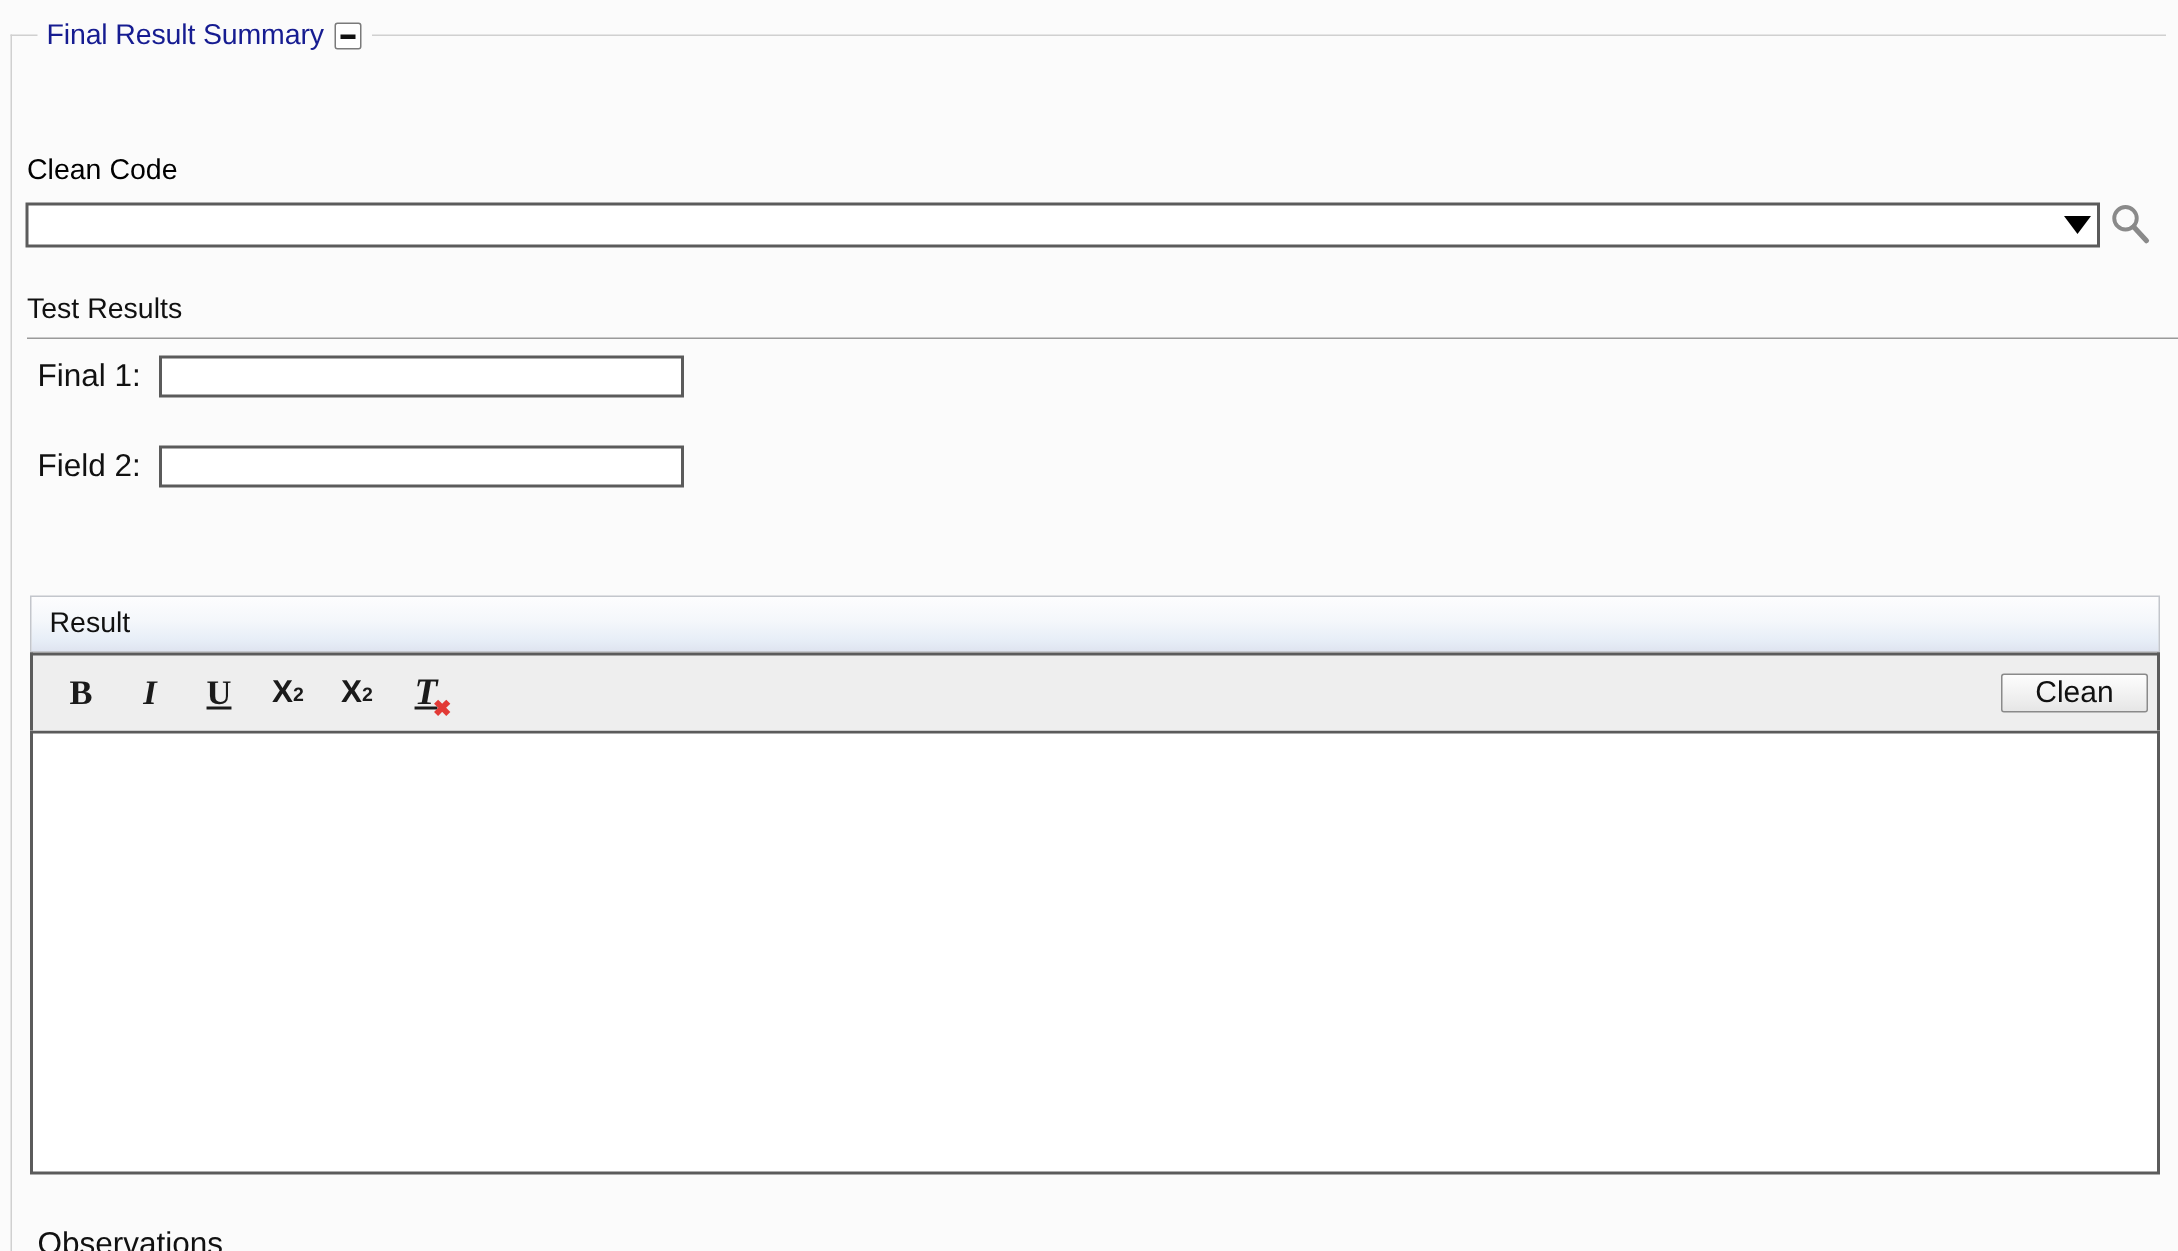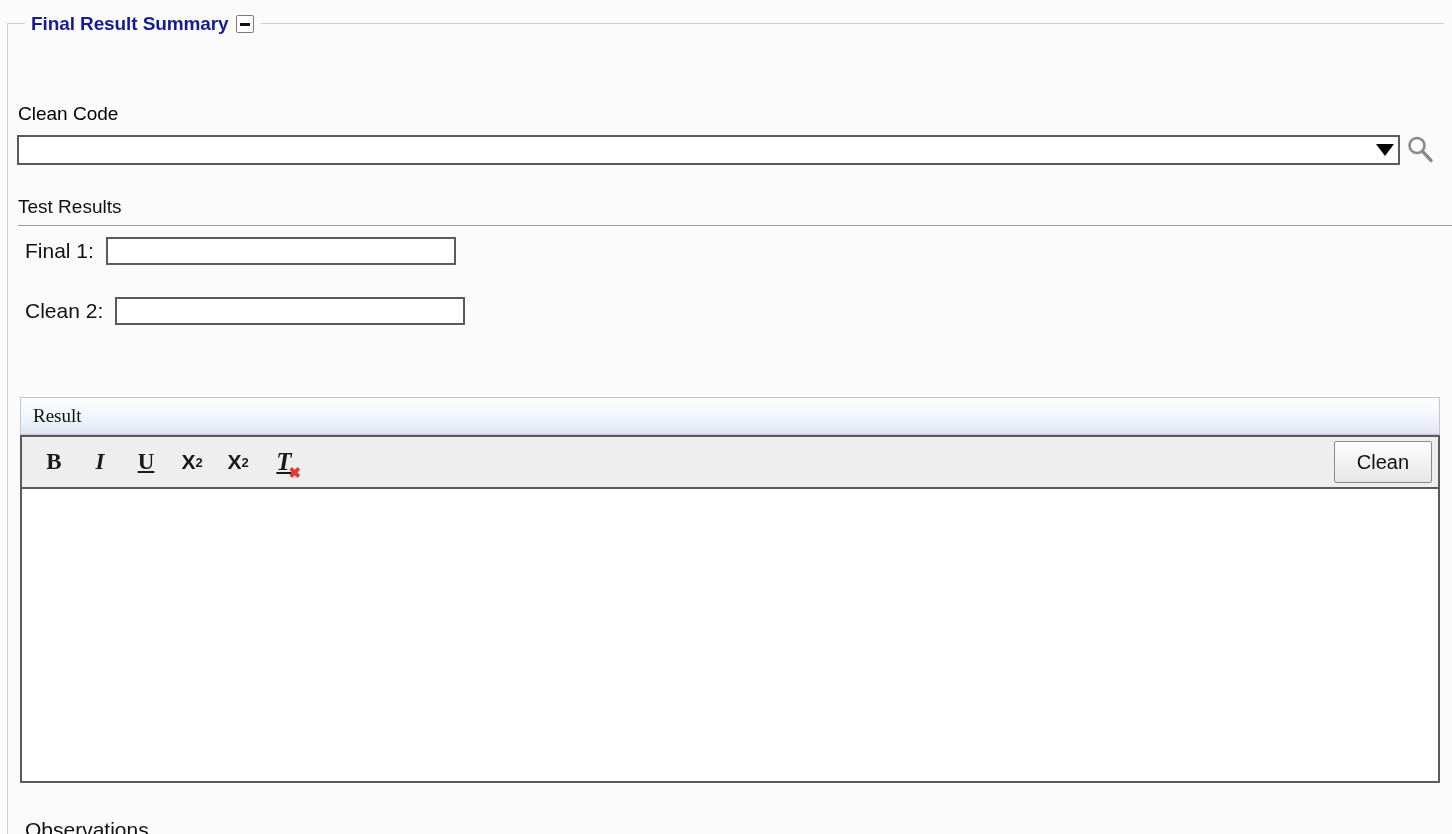--- a/index.html
+++ b/index.html
@@ -36,21 +36,21 @@
     height: 30px;
     display: flex;
     align-items: center;
     gap: 7px;
     background: #fbfbfb;
     padding: 0 7px 0 6px;
     white-space: nowrap;
   }
   .legend-title {
     font-size: 19px;
-    font-weight: bold;
+    font-weight: normal;
     color: #161c91;
     letter-spacing: -0.1px;
   }
   .collapse-toggle {
     width: 18px;
     height: 18px;
     box-sizing: border-box;
     border: 1px solid #7a7a7a;
     background: #ffffff;
     border-radius: 2px;
@@ -171,21 +171,20 @@
     box-sizing: border-box;
     border: 1px solid #c3c6cc;
     background: linear-gradient(to bottom, #fdfdfe 0%, #f4f7fb 45%, #e7eef7 80%, #dfe4f0 100%);
     display: flex;
     align-items: center;
     padding-left: 12px;
   }
   .editor-header .etitle {
     font-size: 19px;
     color: #111;
-    font-family: Liberation Serif, serif;
   }
   .editor-toolbar {
     position: relative;
     height: 52px;
     box-sizing: border-box;
     border-left: 2px solid #5b5b5b;
     border-right: 2px solid #5b5b5b;
     border-top: 2px solid #5b5b5b;
     background: #eeeeee;
     display: flex;
@@ -234,21 +233,21 @@
     font-family: "Liberation Sans", sans-serif;
     text-decoration: none;
     line-height: 1;
   }
   .clean-btn {
     position: absolute;
     right: 6px;
     top: 50%;
     transform: translateY(-50%);
     min-width: 98px;
-    height: 42px;
+    height: 26px;
     box-sizing: border-box;
     border: 1px solid #8a8a8a;
     border-radius: 2px;
     background: linear-gradient(to bottom, #fdfdfd 0%, #f2f2f2 50%, #e6e6e6 100%);
     font-family: "Liberation Sans", sans-serif;
     font-size: 20px;
     color: #111;
     cursor: pointer;
     padding: 0 14px;
   }
@@ -302,21 +301,21 @@
   <span class="title">Test Results</span>
 </div>
 <div class="section-rule"></div>
 
 <div class="row row-1">
   <span class="rlabel">Final 1:</span>
   <input class="text-input" type="text" placeholder="" style="">
 </div>
 
 <div class="row row-2">
-  <span class="rlabel">Clean 2:</span>
+  <span class="rlabel">Field 2:</span>
   <input class="text-input" type="text" placeholder="" style="">
 </div>
 
 <div class="editor">
 
   <div class="editor-header">
     <span class="etitle">Result</span>
   </div>
 
   <div class="editor-toolbar">

